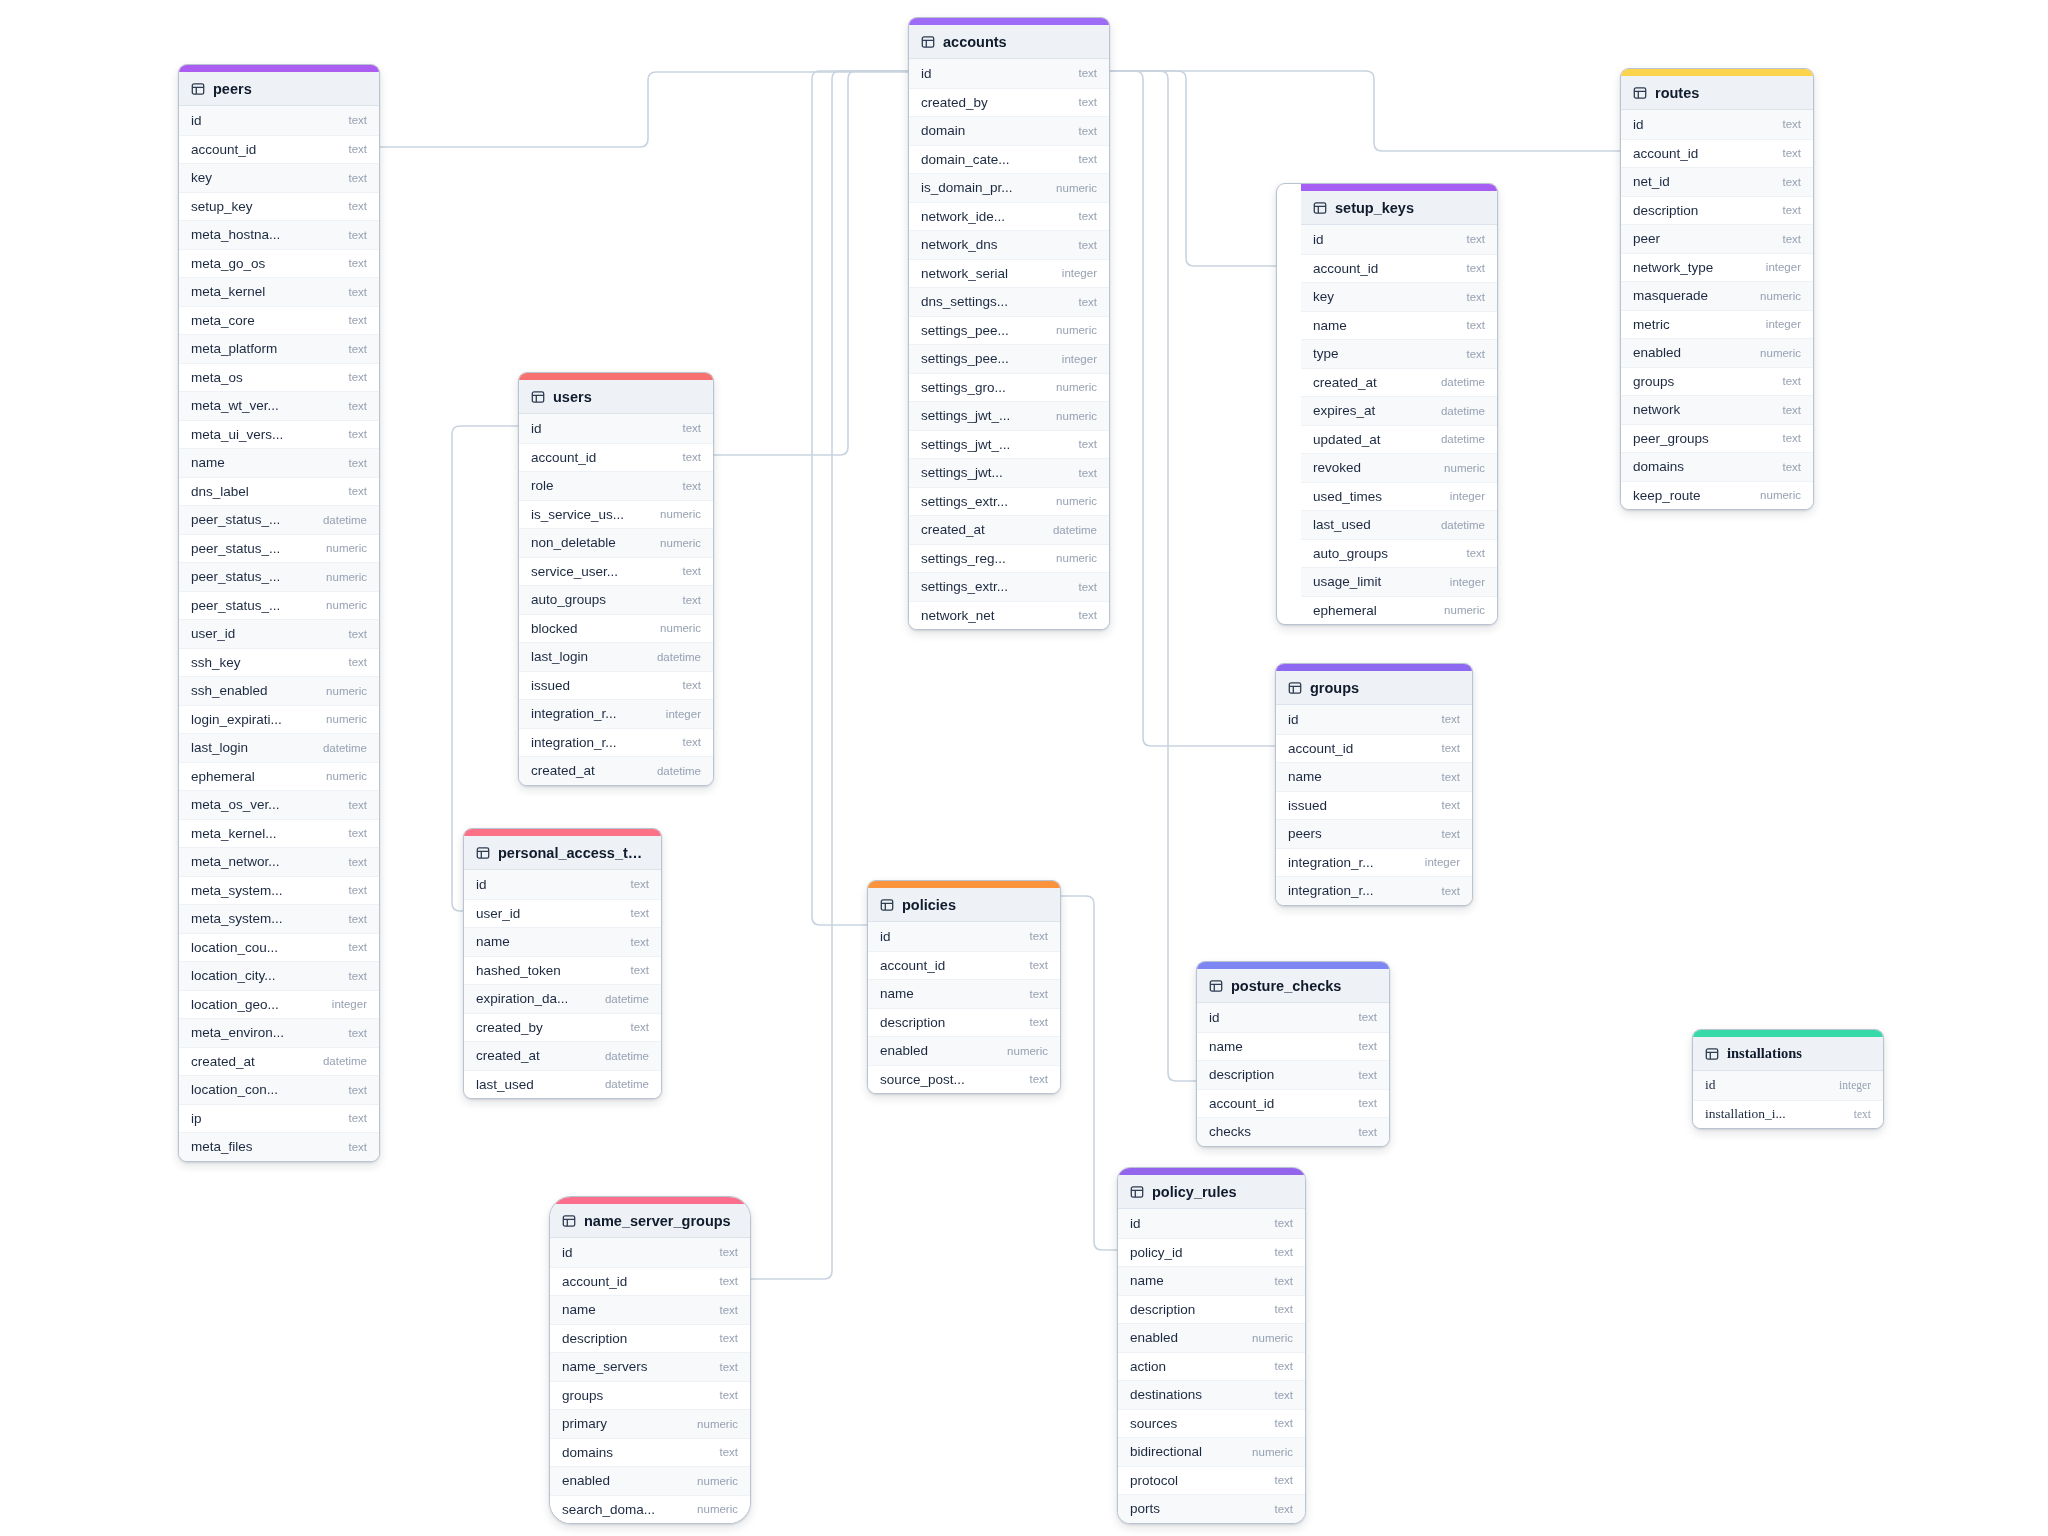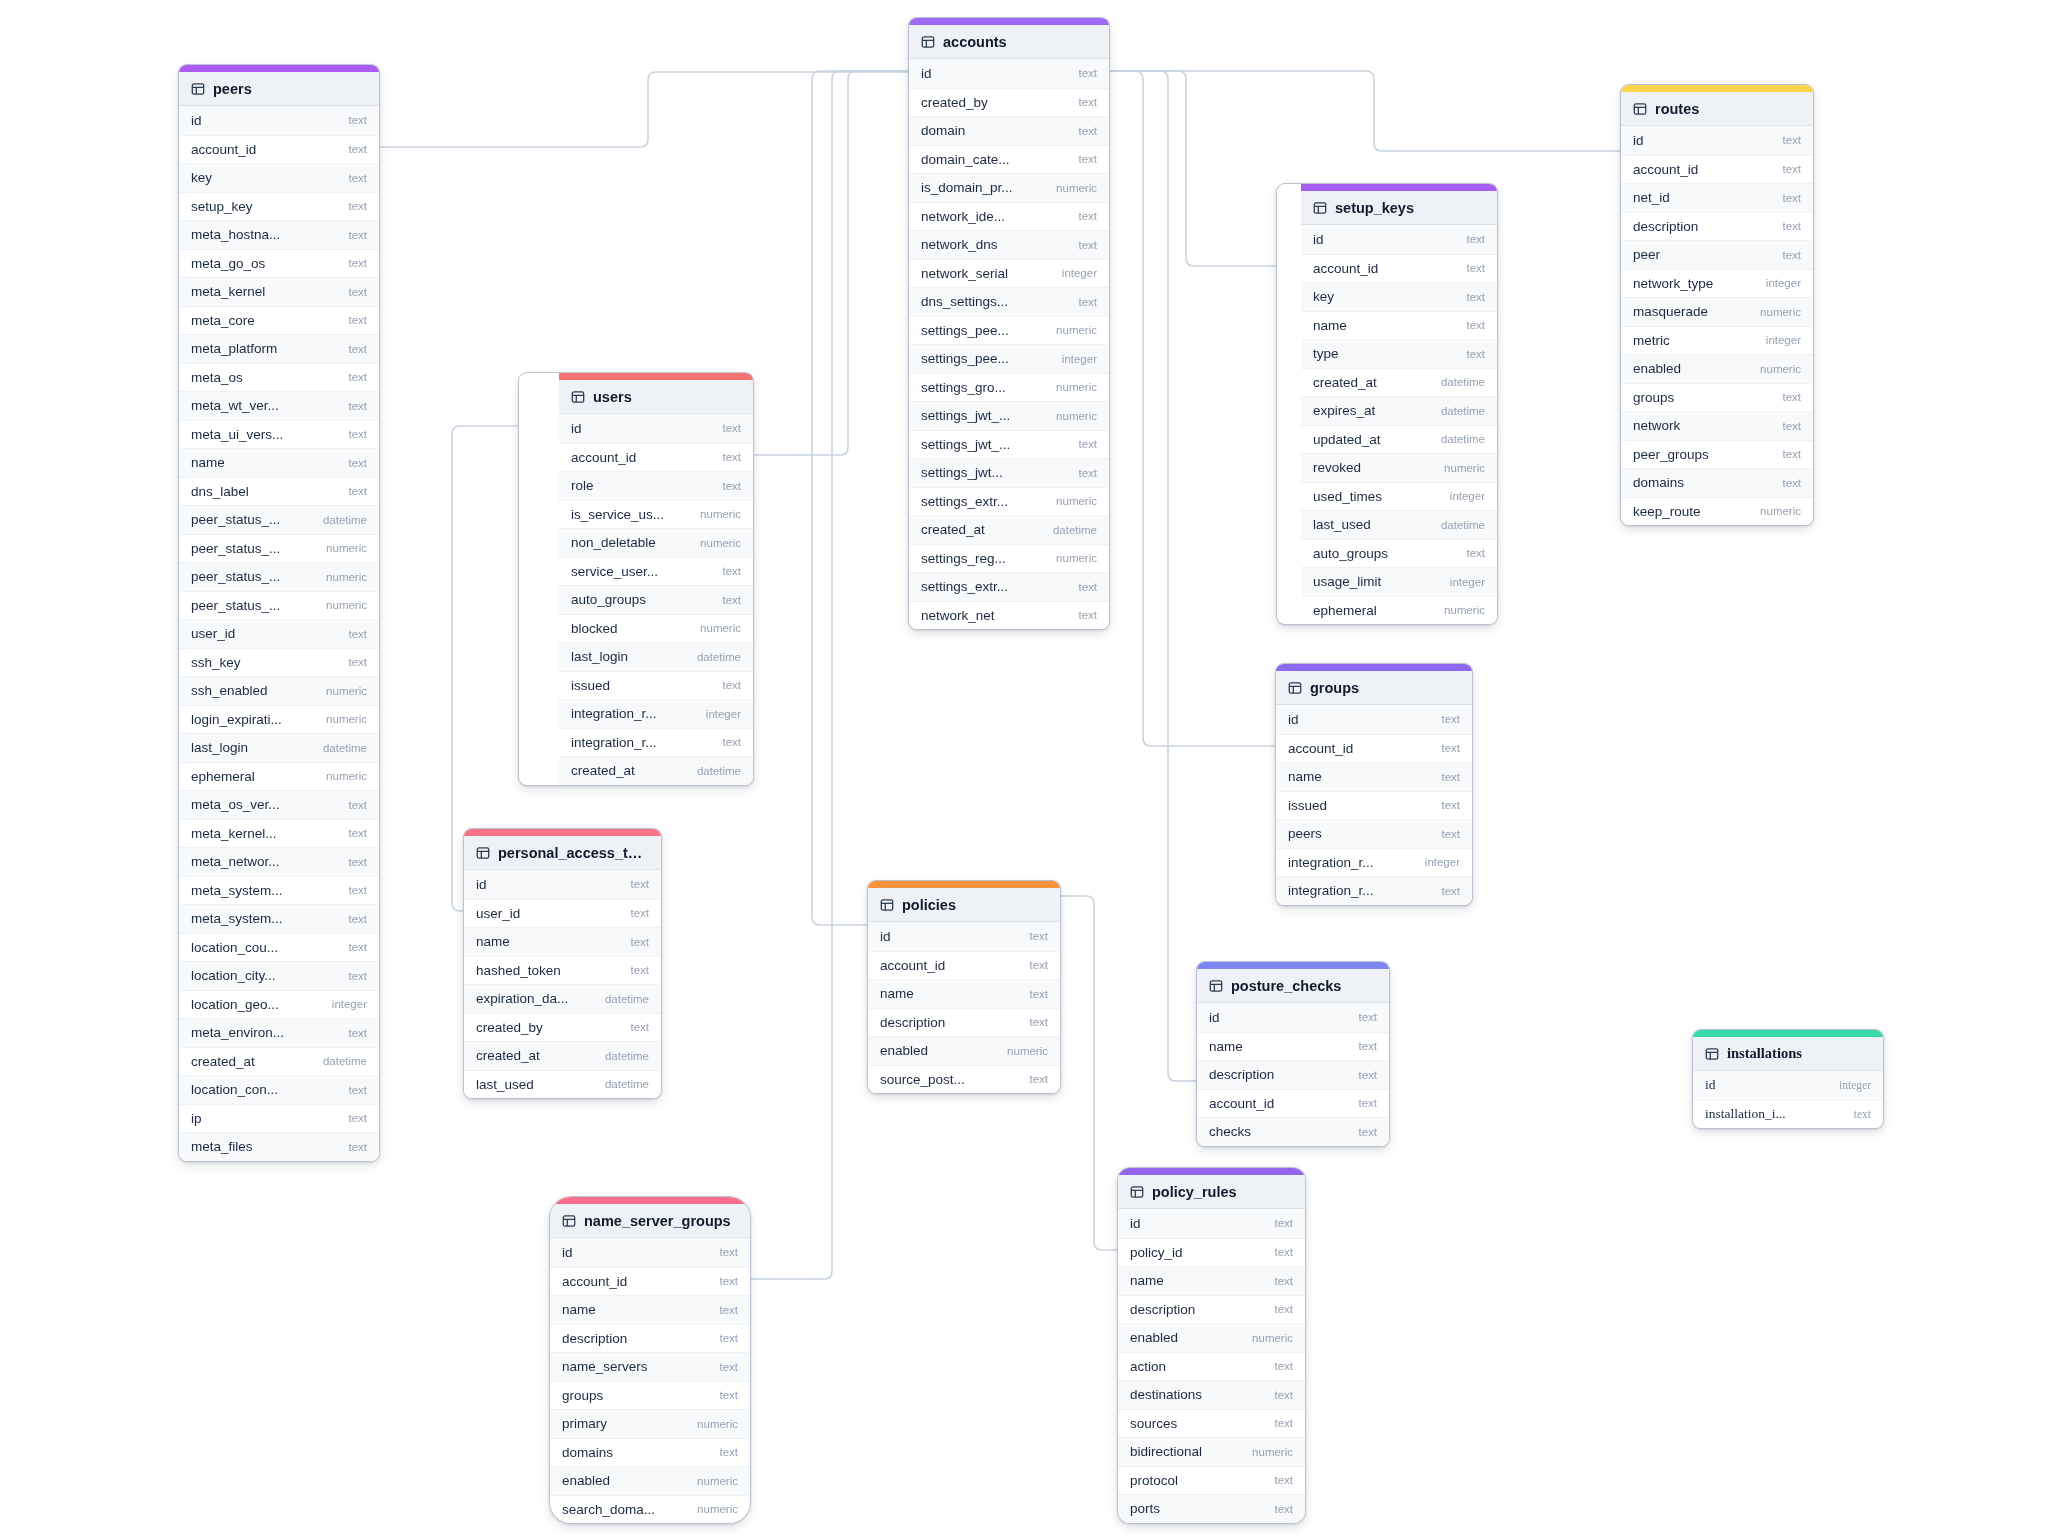--- a/index.html
+++ b/index.html
@@ -190,21 +190,21 @@
         </div>
         <div class="trow">
           <span class="fname">ip</span>
           <span class="ftype">text</span>
         </div>
         <div class="trow striped">
           <span class="fname">meta_files</span>
           <span class="ftype">text</span>
         </div>
       </div>
-      <div class="table-card" style="left: 518px; top: 372px; width: 194px; padding-left: 40px;">
+      <div class="table-card" style="left: 518px; top: 372px; width: 194px;">
         <div class="accent" style="background: rgb(248, 113, 113);"></div>
         <div class="thead">
           <svg width="14" height="14" viewBox="0 0 14 14">
             <rect x="1.3" y="1.9" width="11.4" height="10.2" rx="1.7" fill="none" stroke="#2e3d52" stroke-width="1.3"></rect>
             <line x1="1.3" y1="5.3" x2="12.7" y2="5.3" stroke="#2e3d52" stroke-width="1.3"></line>
             <line x1="5.3" y1="5.3" x2="5.3" y2="12.1" stroke="#2e3d52" stroke-width="1.3"></line>
           </svg>
           <span class="tname">users</span>
         </div>
         <div class="trow striped">
@@ -614,21 +614,21 @@
         </div>
         <div class="trow">
           <span class="fname">protocol</span>
           <span class="ftype">text</span>
         </div>
         <div class="trow striped">
           <span class="fname">ports</span>
           <span class="ftype">text</span>
         </div>
       </div>
-      <div class="table-card" style="left: 1620px; top: 84px; width: 192px;">
+      <div class="table-card" style="left: 1620px; top: 68px; width: 192px;">
         <div class="accent" style="background: rgb(252, 211, 77);"></div>
         <div class="thead">
           <svg width="14" height="14" viewBox="0 0 14 14">
             <rect x="1.3" y="1.9" width="11.4" height="10.2" rx="1.7" fill="none" stroke="#2e3d52" stroke-width="1.3"></rect>
             <line x1="1.3" y1="5.3" x2="12.7" y2="5.3" stroke="#2e3d52" stroke-width="1.3"></line>
             <line x1="5.3" y1="5.3" x2="5.3" y2="12.1" stroke="#2e3d52" stroke-width="1.3"></line>
           </svg>
           <span class="tname">routes</span>
         </div>
         <div class="trow striped">

